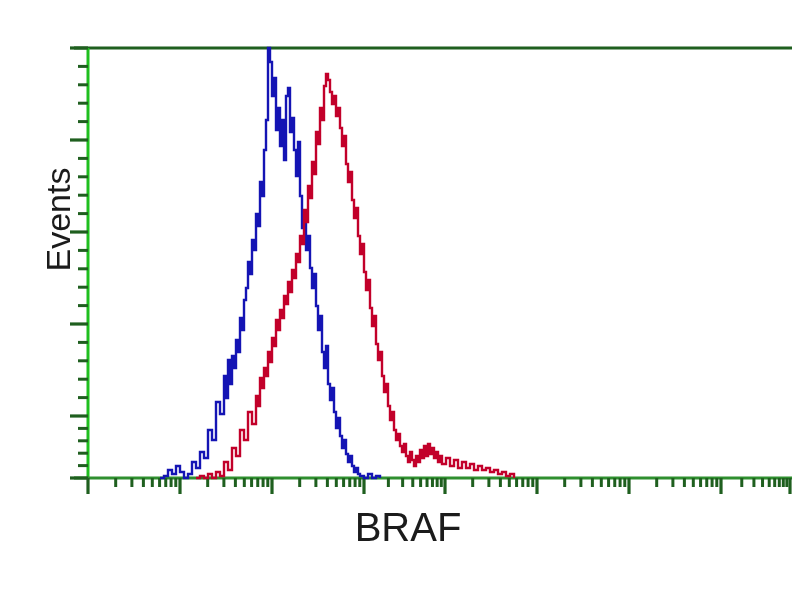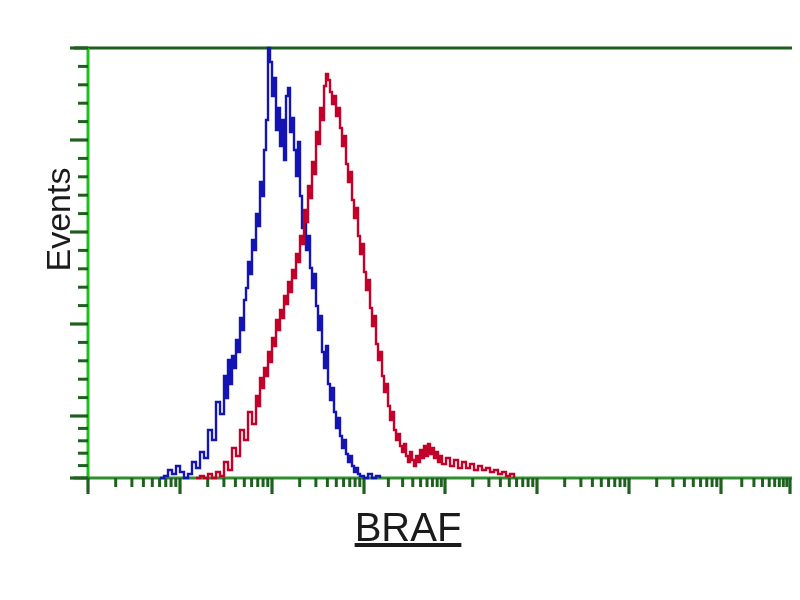--- a/index.html
+++ b/index.html
@@ -30,21 +30,20 @@
   }
   #xlabel{
     position:absolute;
     left:278px;
     top:505px;
     width:260px;
     text-align:center;
     font-size:40px;
     color:#1b1b1b;
     white-space:nowrap;
-    text-decoration:underline;
   }
 </style>
 </head>
 <body>
 
 <div id="figure">
 
   <svg id="plot-svg" width="800" height="600" viewBox="0 0 800 600">
 
     <rect id="plot-bg" x="88" y="48" width="702" height="430" fill="#ffffff"></rect>

